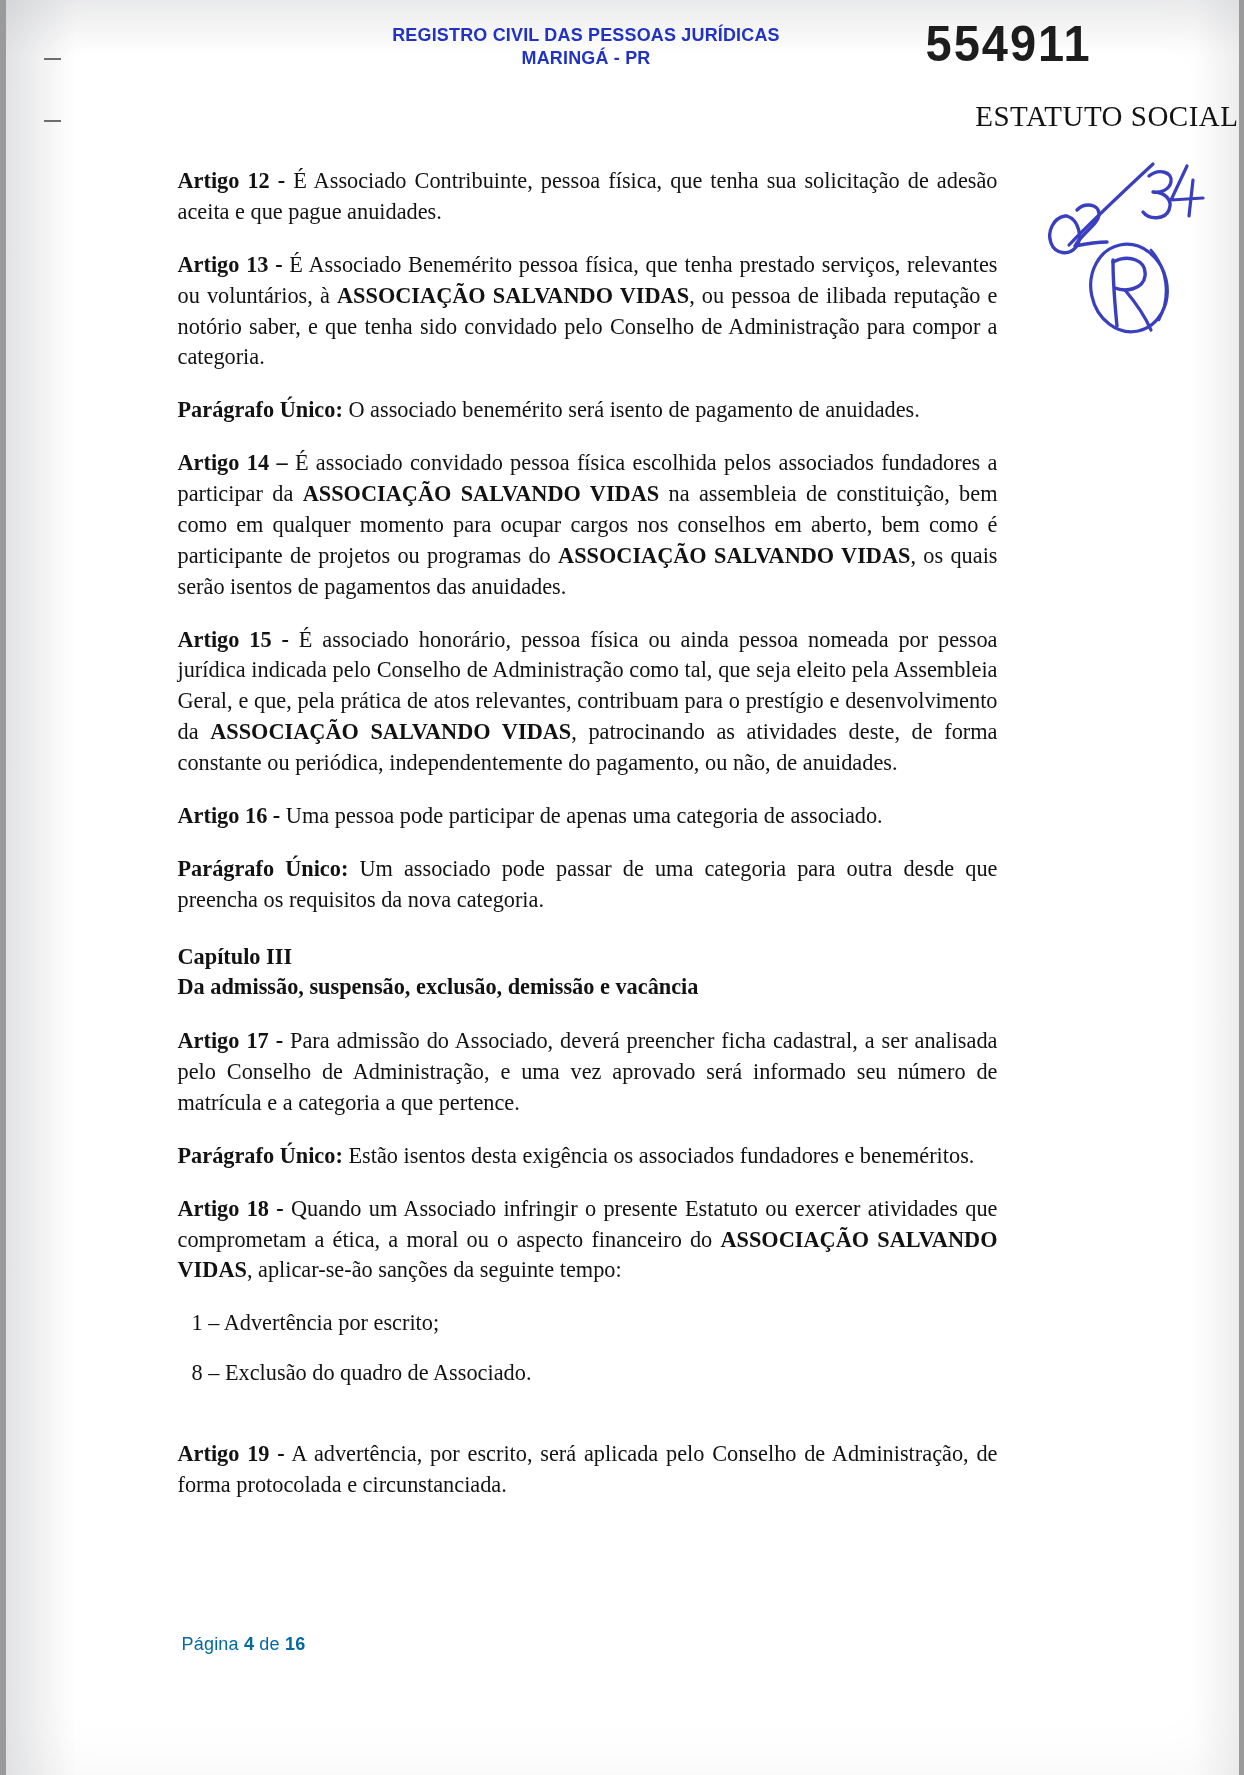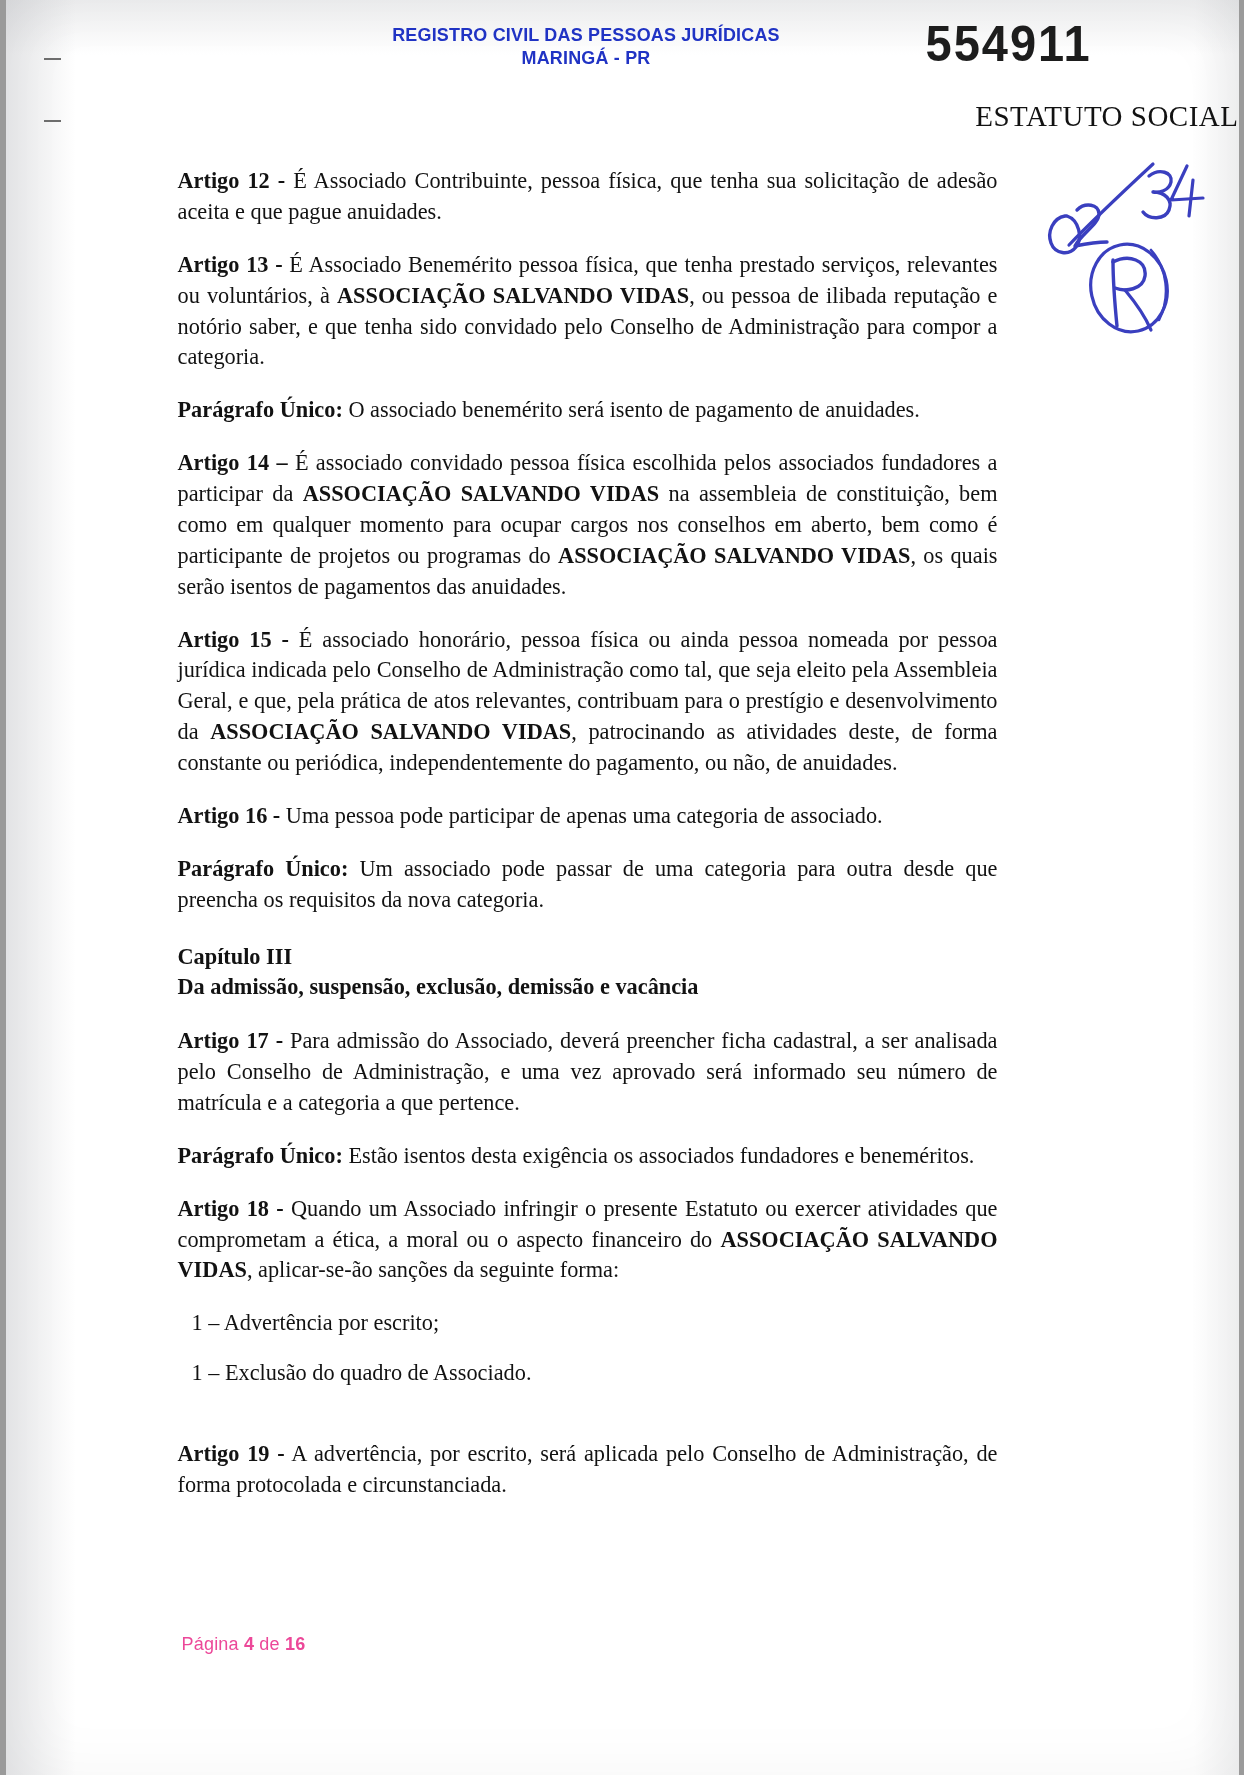--- a/index.html
+++ b/index.html
@@ -134,21 +134,21 @@
 
   .spacer-block { height: 26px; }
 
   
   .page-footer {
     position: absolute;
     left: 176px;
     top: 1634px;
     font-family: "Liberation Sans", "DejaVu Sans", sans-serif;
     font-size: 18px;
-    color: #ec4899;
+    color: #0369a1;
     letter-spacing: 0.2px;
   }
   .page-footer .num { font-weight: bold; }
 </style>
 </head>
 <body>
 
 <div class="page">
 
   <div class="scan-tint"></div>
@@ -207,25 +207,25 @@
 
     <div class="chapter-head">
       <div>Capítulo III</div>
       <div>Da admissão, suspensão, exclusão, demissão e vacância</div>
     </div>
 
     <p class="para"><b>Artigo 17 -</b><span> Para admissão do Associado, deverá preencher ficha cadastral, a ser analisada pelo Conselho de Administração, e uma vez aprovado será informado seu número de matrícula e a categoria a que pertence.</span></p>
 
     <p class="para"><b>Parágrafo Único:</b><span> Estão isentos desta exigência os associados fundadores e beneméritos.</span></p>
 
-    <p class="para"><b>Artigo 18 -</b><span> Quando um Associado infringir o presente Estatuto ou exercer atividades que comprometam a ética, a moral ou o aspecto financeiro do </span><b>ASSOCIAÇÃO SALVANDO VIDAS</b><span>, aplicar-se-ão sanções da seguinte forma:</span></p>
+    <p class="para"><b>Artigo 18 -</b><span> Quando um Associado infringir o presente Estatuto ou exercer atividades que comprometam a ética, a moral ou o aspecto financeiro do </span><b>ASSOCIAÇÃO SALVANDO VIDAS</b><span>, aplicar-se-ão sanções da seguinte tempo:</span></p>
 
     <ol class="sanctions">
       <li>1 – Advertência por escrito;</li>
-      <li>1 – Exclusão do quadro de Associado.</li>
+      <li>8 – Exclusão do quadro de Associado.</li>
     </ol>
 
     <div class="spacer-block"></div>
 
     <p class="para"><b>Artigo 19 -</b><span> A advertência, por escrito, será aplicada pelo Conselho de Administração, de forma protocolada e circunstanciada.</span></p>
 
   </div>
 
   <div class="page-footer"><span>Página </span><span class="num">4</span><span> de </span><span class="num">16</span></div>
 

